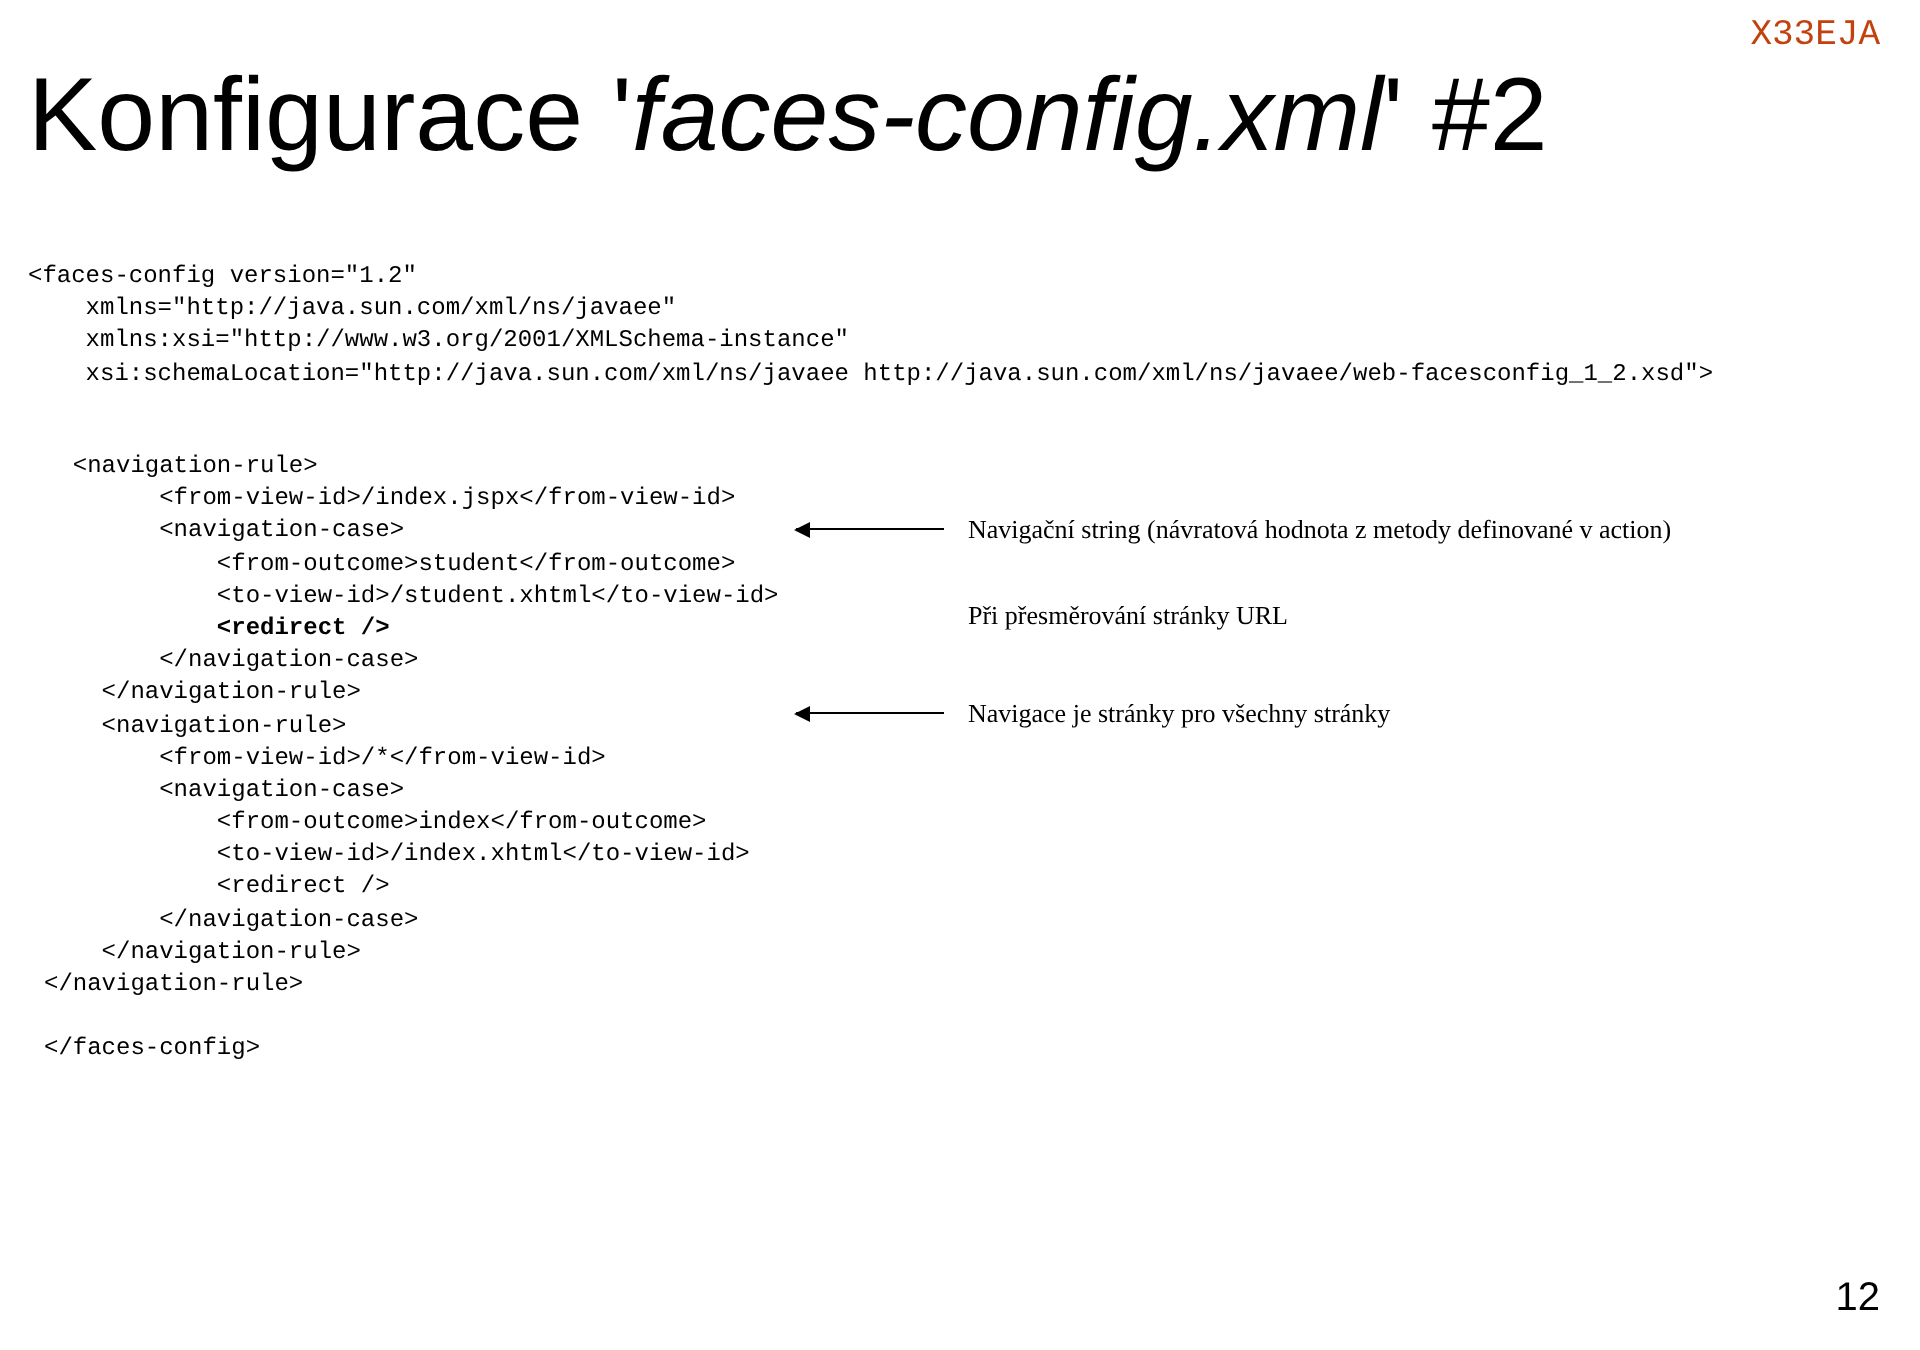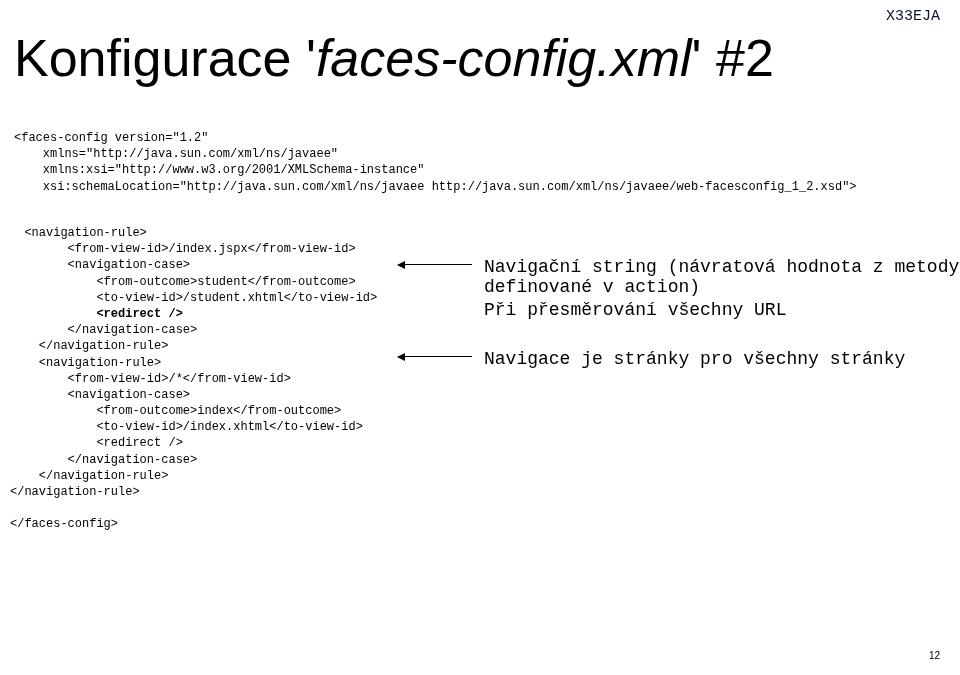--- a/index.html
+++ b/index.html
@@ -8,23 +8,23 @@
     height: 675px;
     background: #ffffff;
     font-family: Arial, Helvetica, sans-serif;
     position: relative;
     overflow: hidden;
   }
   .header-label {
     position: absolute;
     top: 8px;
     right: 20px;
-    color: #0f172a;
+    color: #c2410c;
     font-family: "Courier New", monospace;
-    font-size: 15px;
+    font-size: 18px;
   }
   .title {
     position: absolute;
     top: 28px;
     left: 14px;
     font-size: 52px;
     font-weight: normal;
     color: #000;
   }
   .title .italic { font-style: italic; }
@@ -34,32 +34,32 @@
     left: 14px;
     font-family: "Courier New", monospace;
     font-size: 12px;
     line-height: 1.35;
     color: #000;
     white-space: pre;
   }
   .code-block-2 {
     position: absolute;
     top: 225px;
-    left: 10px;
+    left: 22px;
     font-family: "Courier New", monospace;
     font-size: 12px;
     line-height: 1.35;
     color: #000;
     white-space: pre;
   }
   .bold { font-weight: bold; }
   .annotation {
     position: absolute;
-    font-family: Liberation Mono, monospace;
-    font-size: 18px;
+    font-family: Liberation Serif, serif;
+    font-size: 13px;
     color: #000;
   }
   .arrow {
     position: absolute;
     height: 1px;
     background: #000;
   }
   .arrow::before {
     content: "";
     position: absolute;
@@ -68,21 +68,21 @@
     width: 0;
     height: 0;
     border-right: 8px solid #000;
     border-top: 4px solid transparent;
     border-bottom: 4px solid transparent;
   }
   .page-number {
     position: absolute;
     bottom: 14px;
     right: 20px;
-    font-size: 10px;
+    font-size: 20px;
     color: #000;
   }
 </style>
 </head>
 <body>
 
 <div class="header-label">X33EJA</div>
 
 <h1 class="title">
   <span>Konfigurace '</span><span class="italic">faces-config.xml</span><span>' #2</span>
@@ -110,16 +110,16 @@
 <span>        &lt;/navigation-case&gt;</span>
 <span>    &lt;/navigation-rule&gt;</span>
 <span>&lt;/navigation-rule&gt;</span>
 <span></span>
 <span>&lt;/faces-config&gt;</span></div>
 
 <div class="arrow" style="left:398px; top:264px; width:74px;"></div>
 <div class="arrow" style="left:398px; top:356px; width:74px;"></div>
 
 <div class="annotation" style="left:484px; top:257px;">Navigační string (návratová hodnota z metody definované v action)</div>
-<div class="annotation" style="left:484px; top:300px;">Při přesměrování všechny URL</div>
+<div class="annotation" style="left:484px; top:300px;">Při přesměrování stránky URL</div>
 <div class="annotation" style="left:484px; top:349px;">Navigace je stránky pro všechny stránky</div>
 
 <div class="page-number">12</div>
 
 </body></html>

